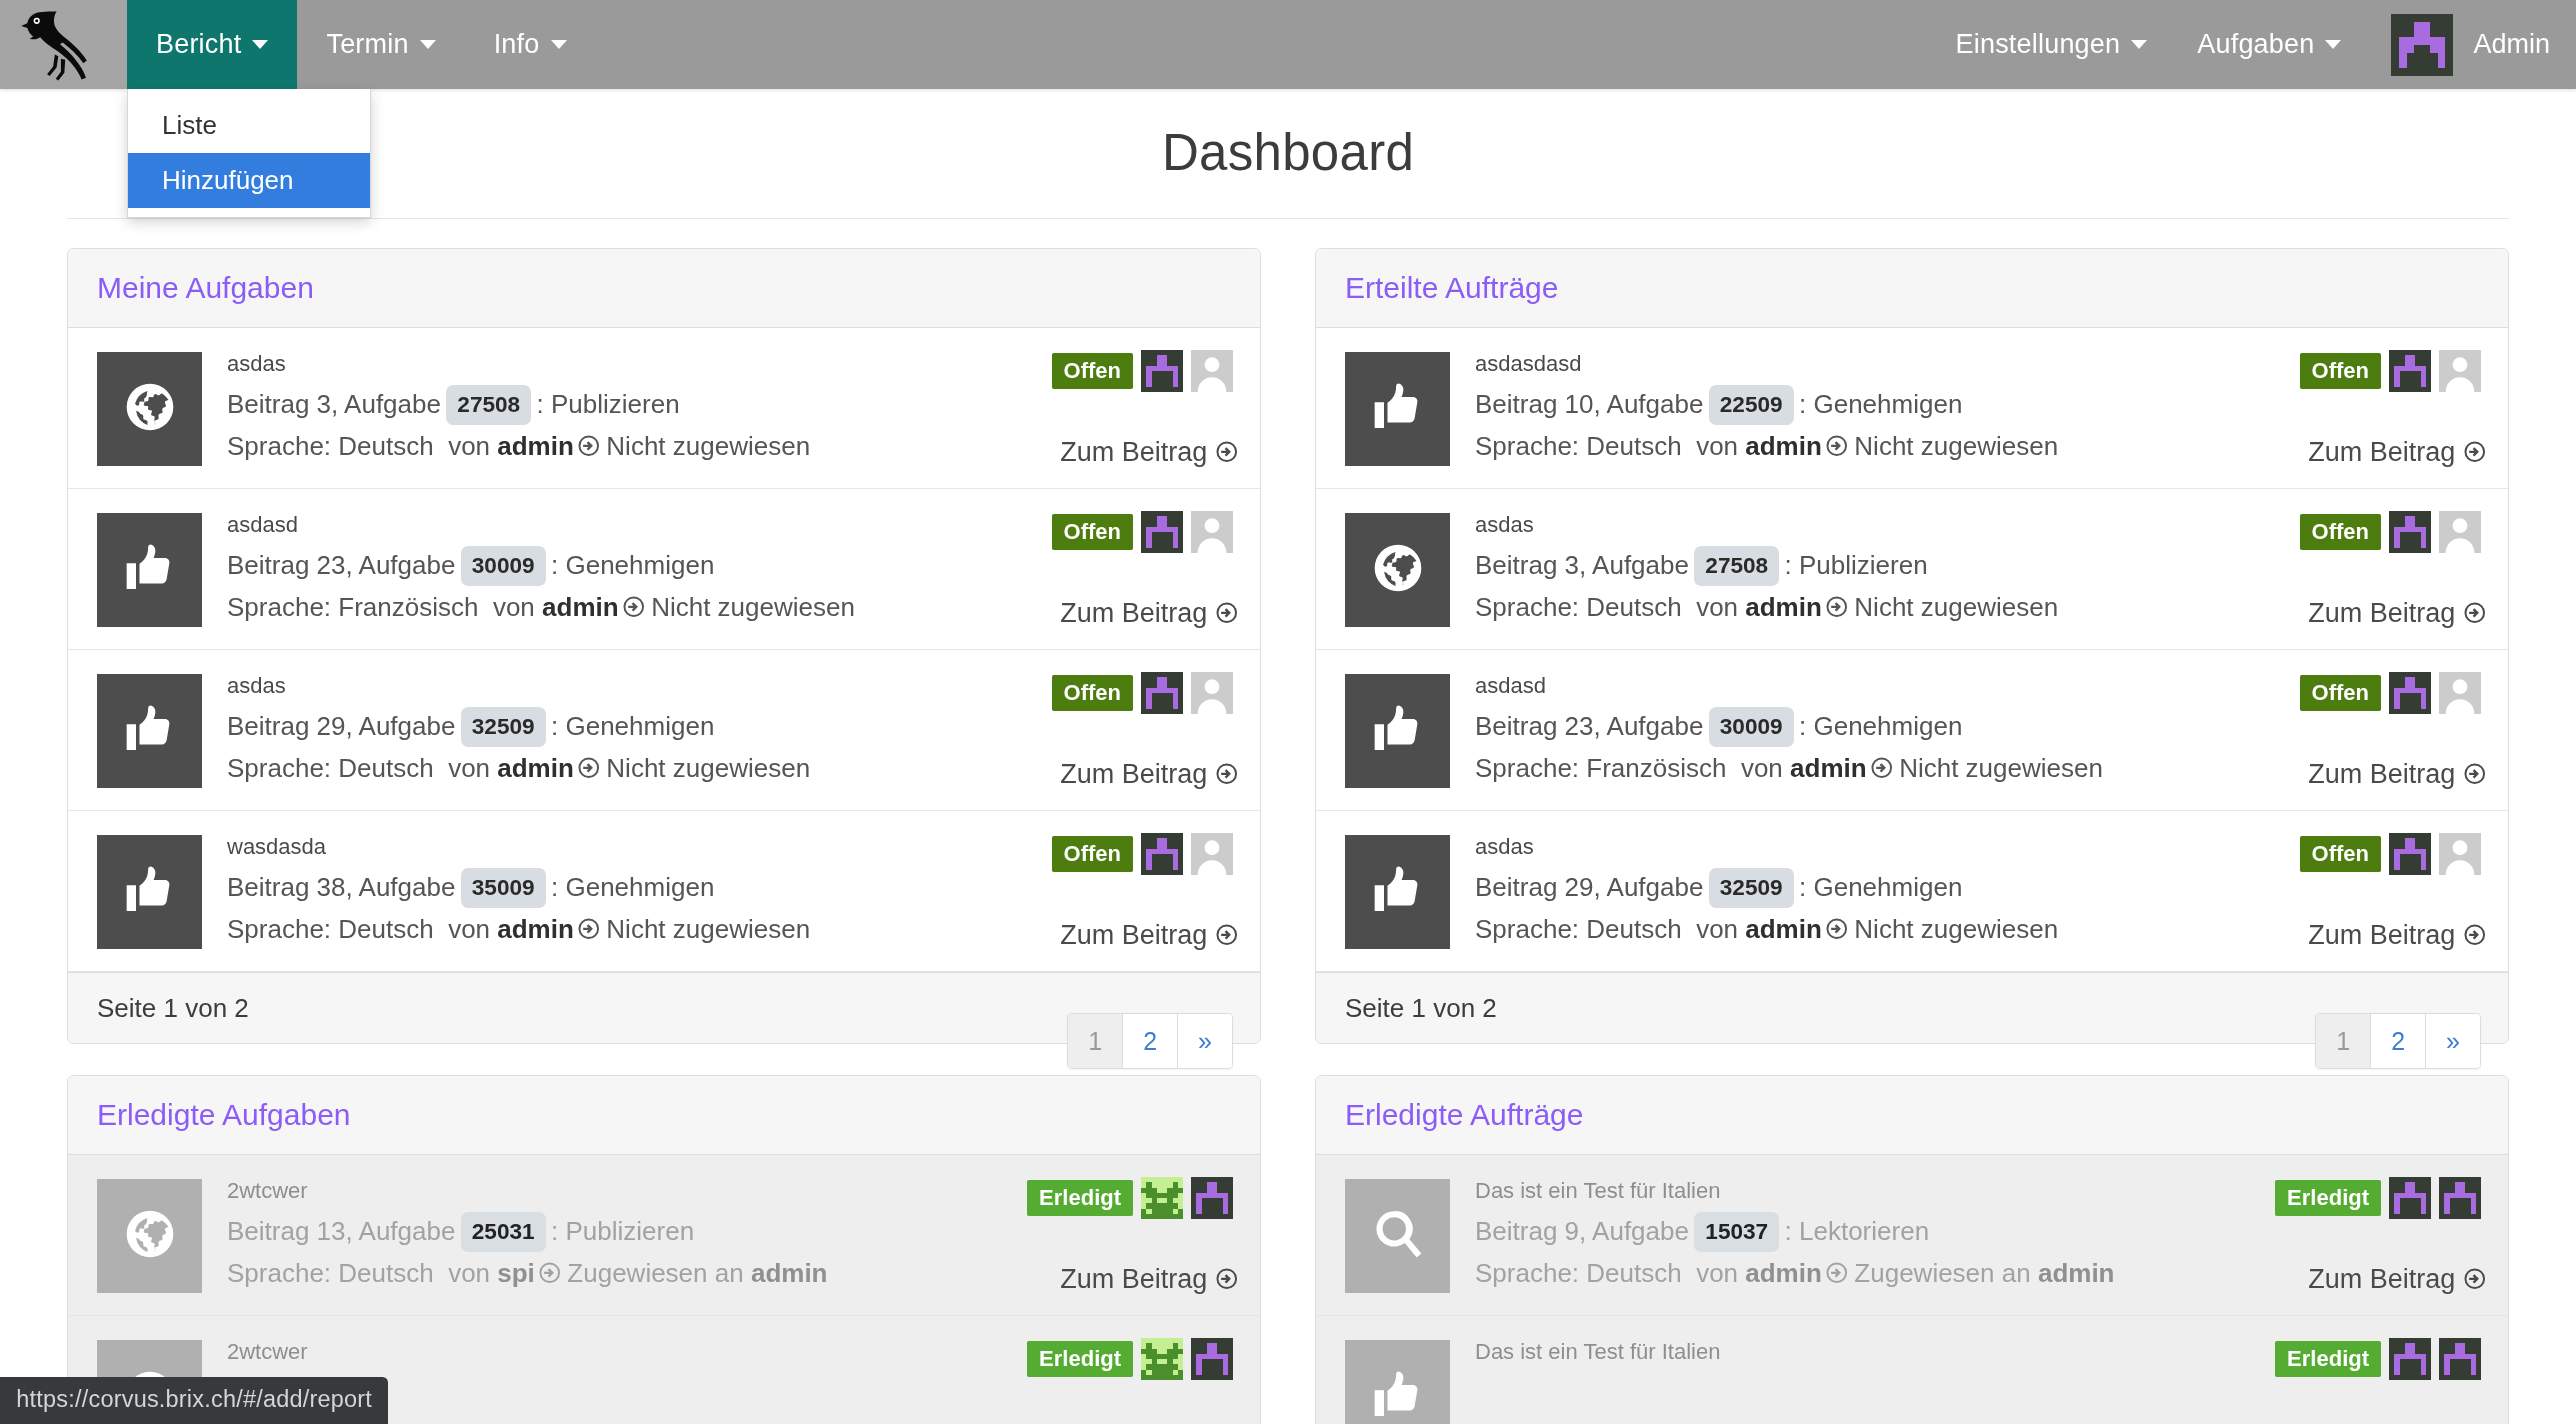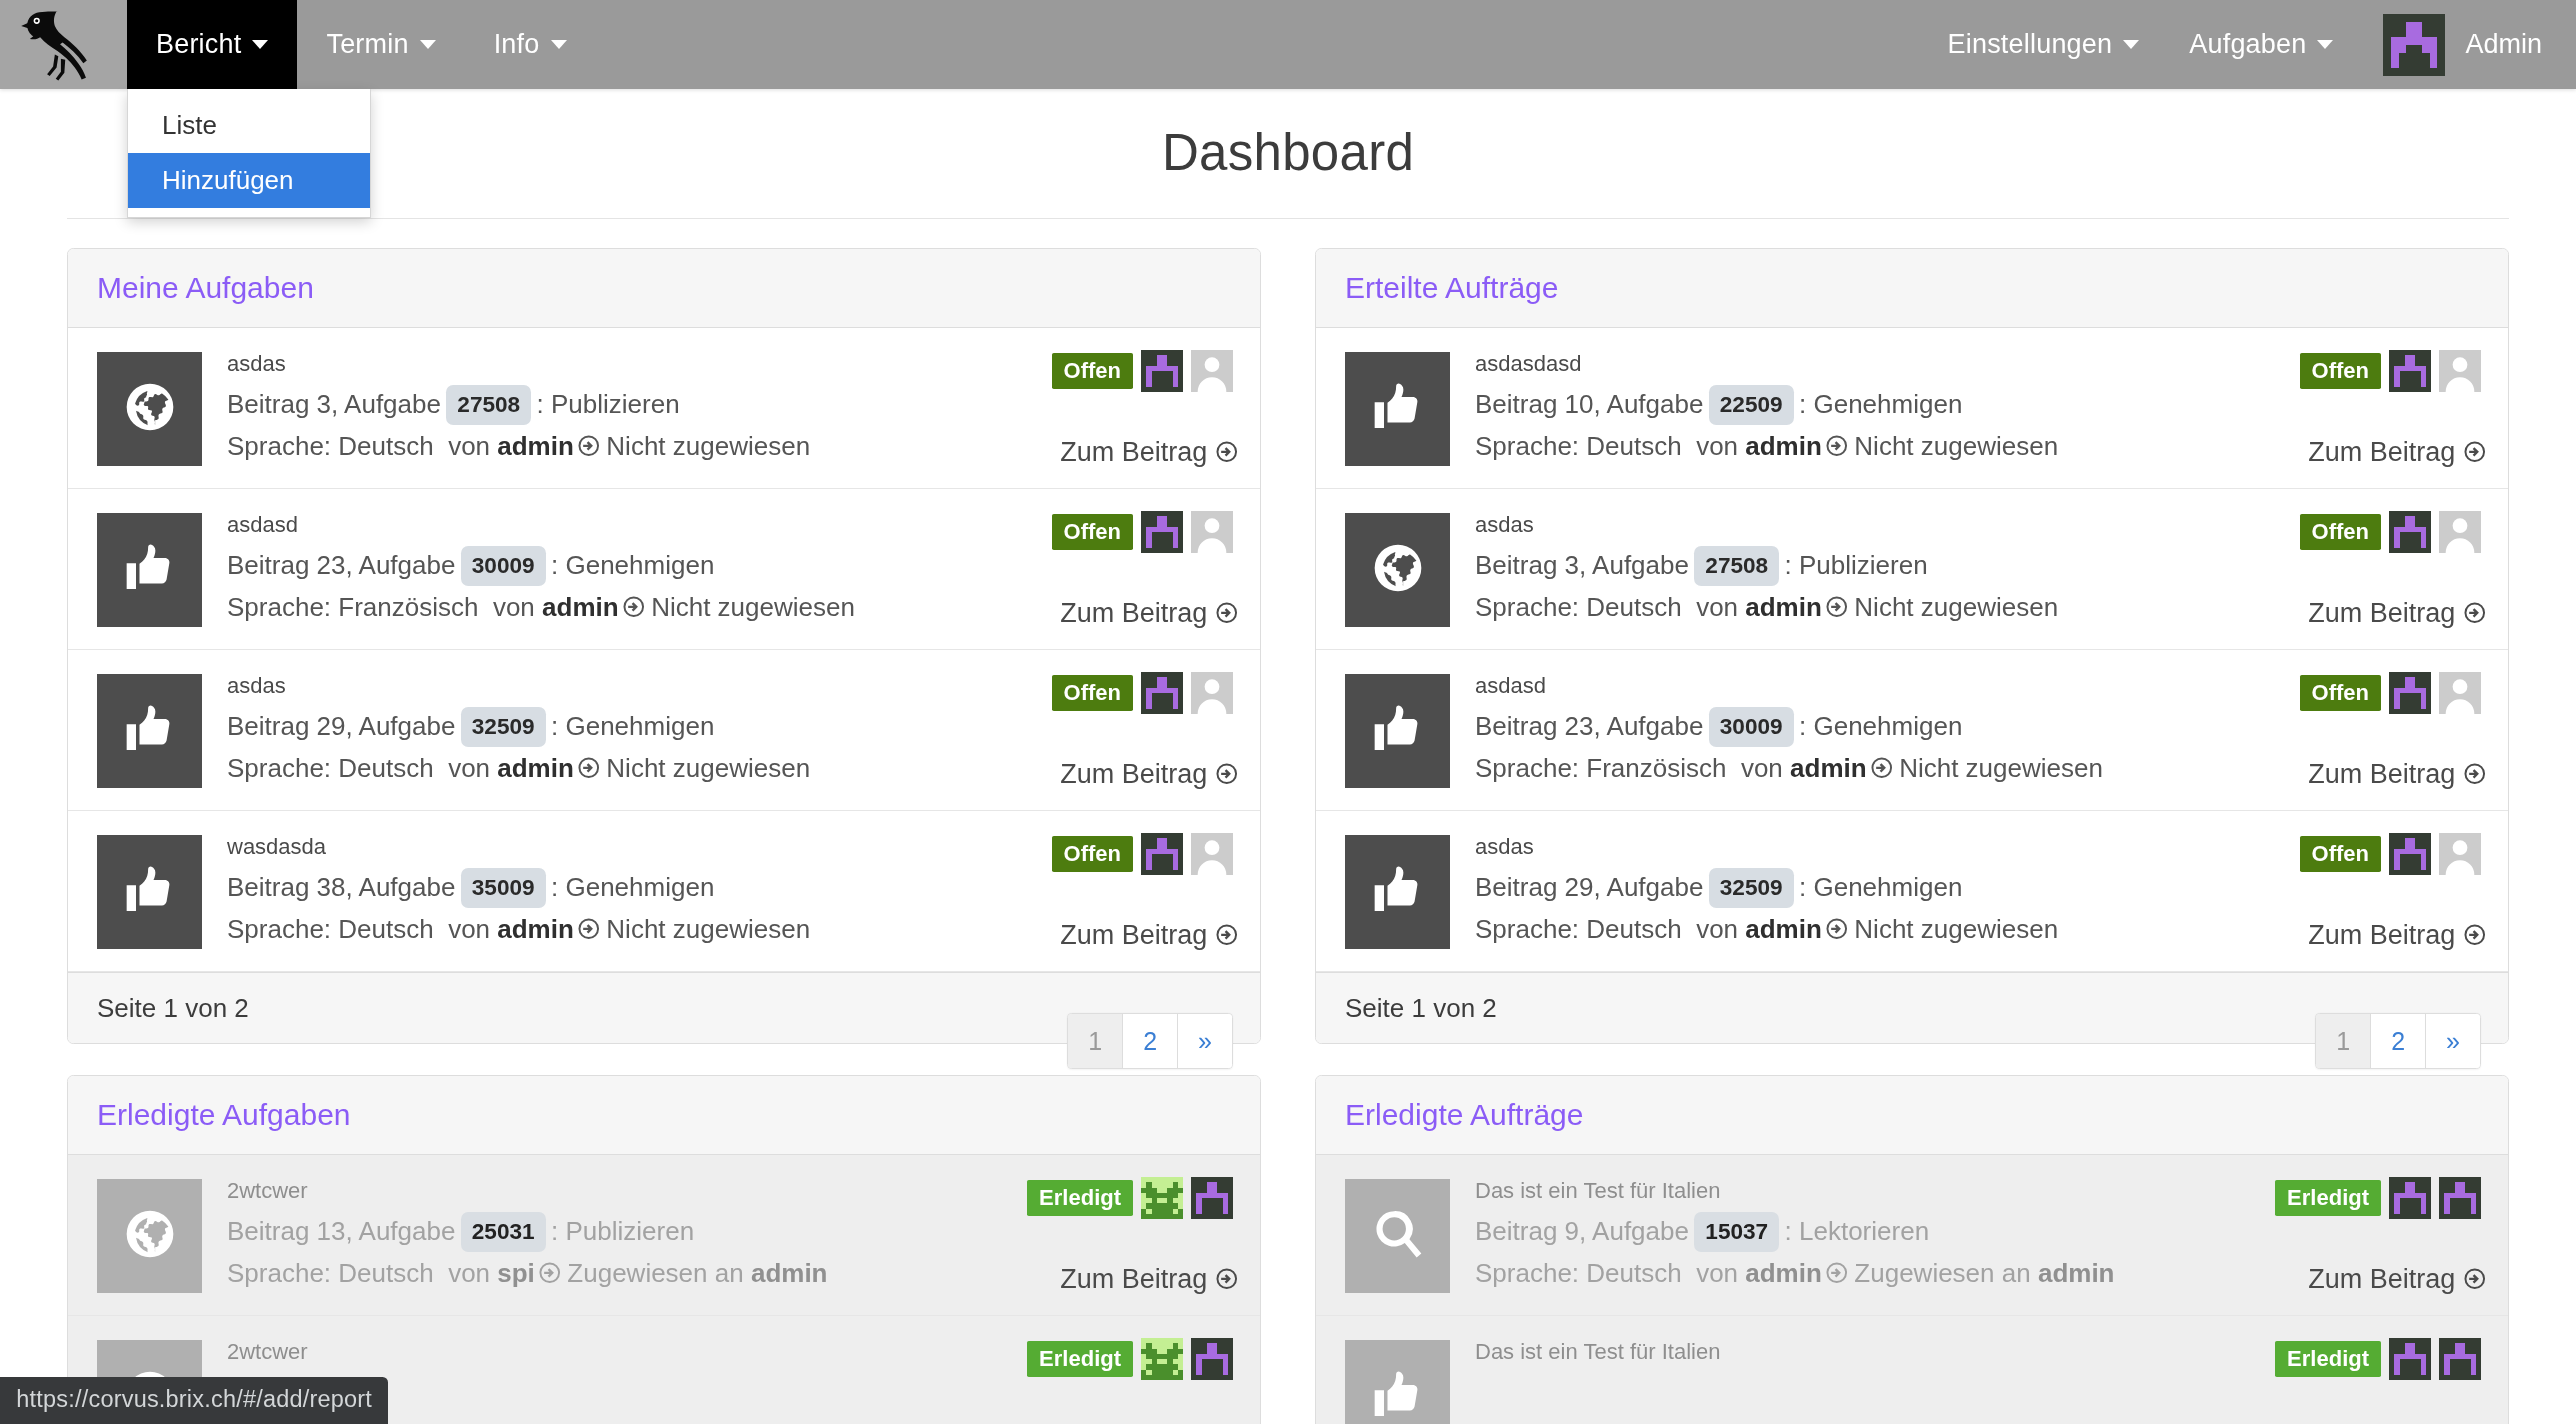--- a/index.html
+++ b/index.html
@@ -28,33 +28,33 @@
     height: 89px;
     flex: 0 0 127px;
     background: #a5a5a5;
     position: relative;
     display: flex; align-items: center; justify-content: center;
     cursor: pointer;
   }
   .brand svg { display: block; }
 
   .nav-left { display: flex; align-items: stretch; }
-  .nav-right { display: flex; align-items: center; margin-left: auto; padding-right: 34px; }
+  .nav-right { display: flex; align-items: center; margin-left: auto; padding-right: 26px; }
 
   .nav-item {
     display: flex; align-items: center;
     padding: 0 29px;
     color: #ffffff;
     font-size: 27px;
     font-weight: 400;
     cursor: pointer;
     white-space: nowrap;
     letter-spacing: 0.2px;
   }
-  .nav-item.open { background: #000000; }
+  .nav-item.open { background: #0f766e; }
   .caret {
     display: inline-block;
     margin-left: 11px;
     width: 0; height: 0;
     border-left: 8.1px solid transparent;
     border-right: 8.1px solid transparent;
     border-top: 9px solid #ffffff;
   }
 
   .nav-right .nav-item { padding: 0 25px; }

